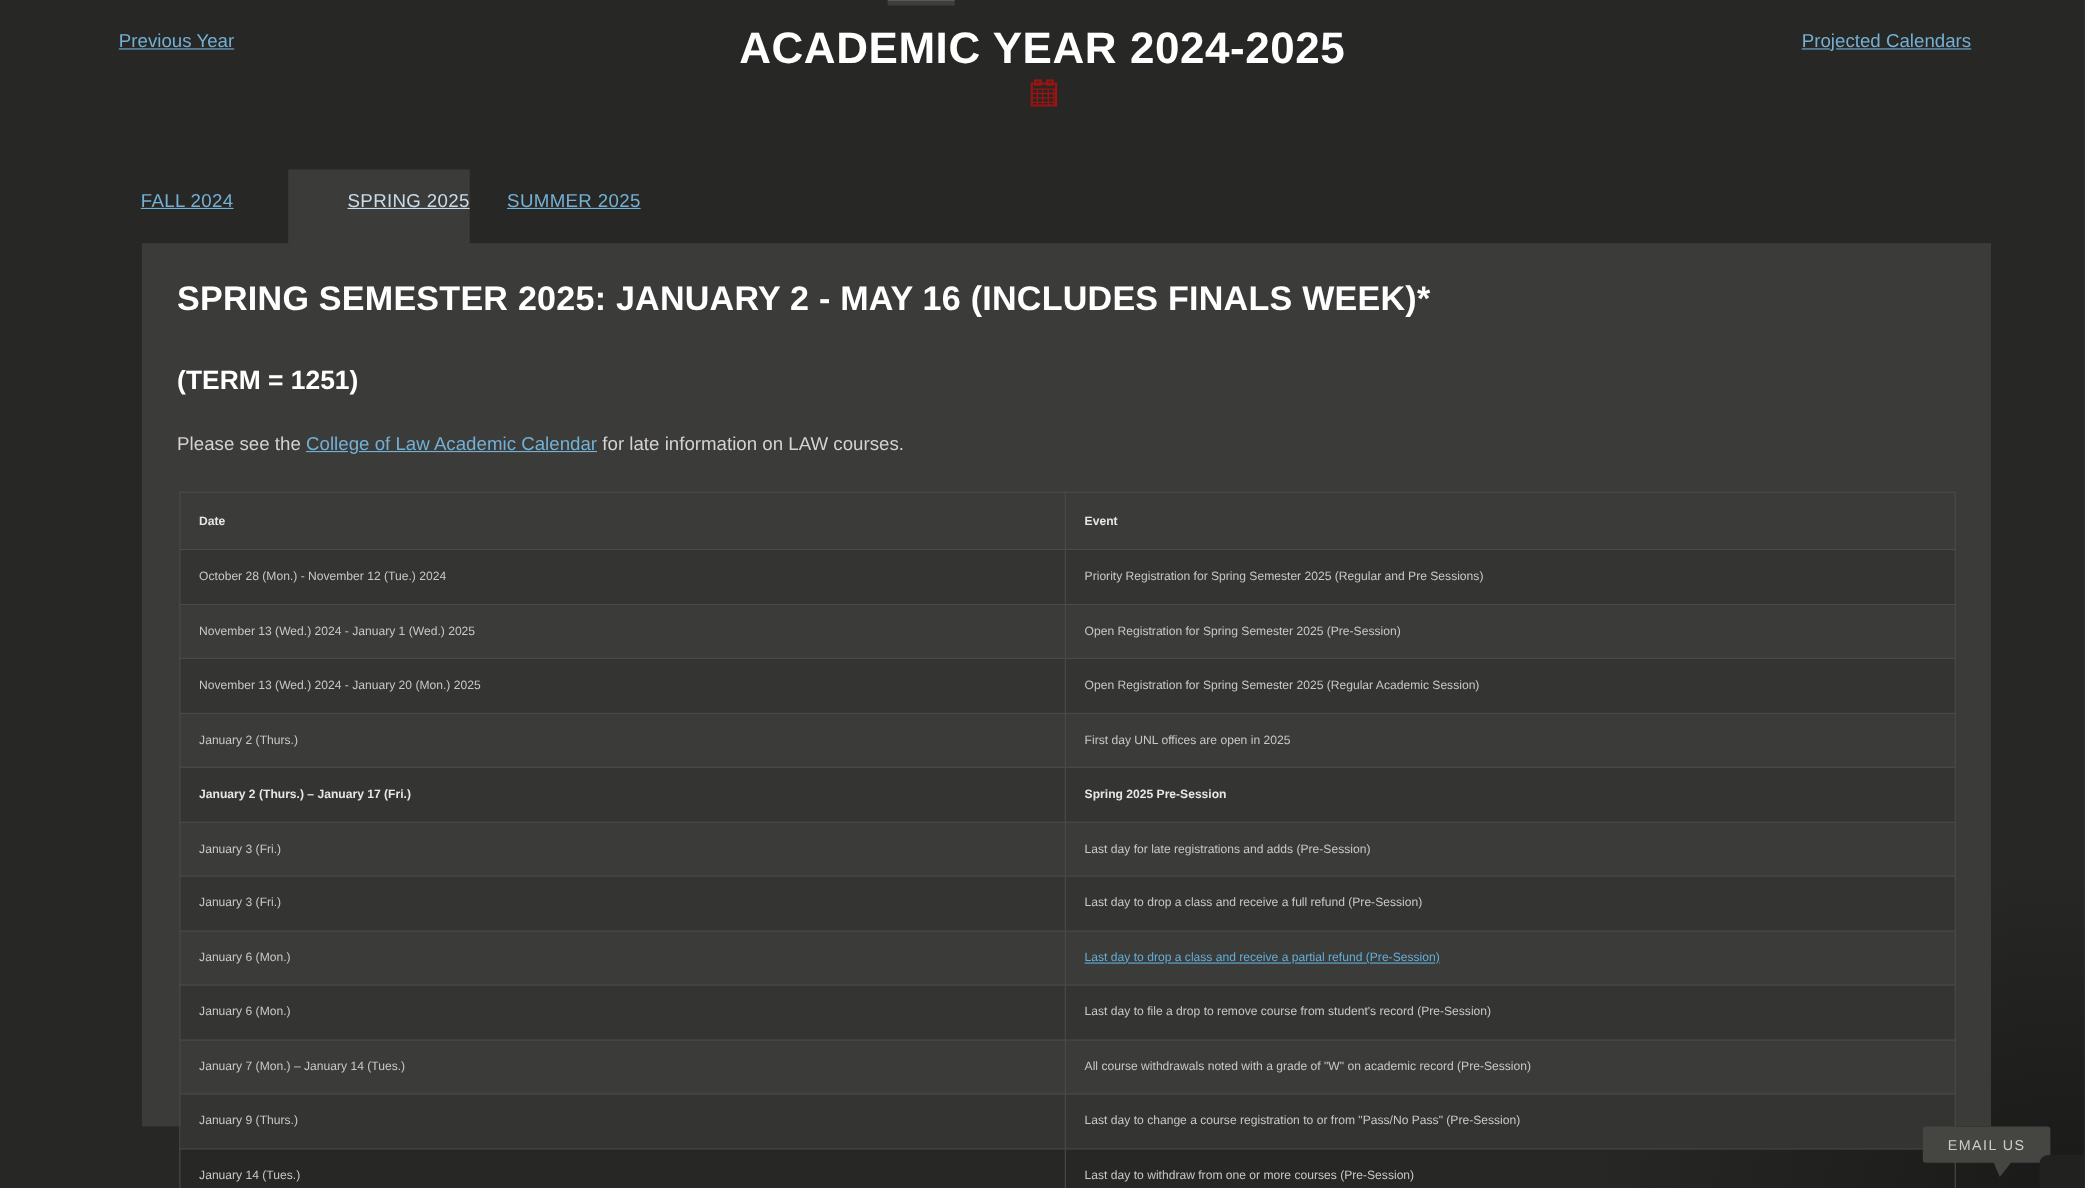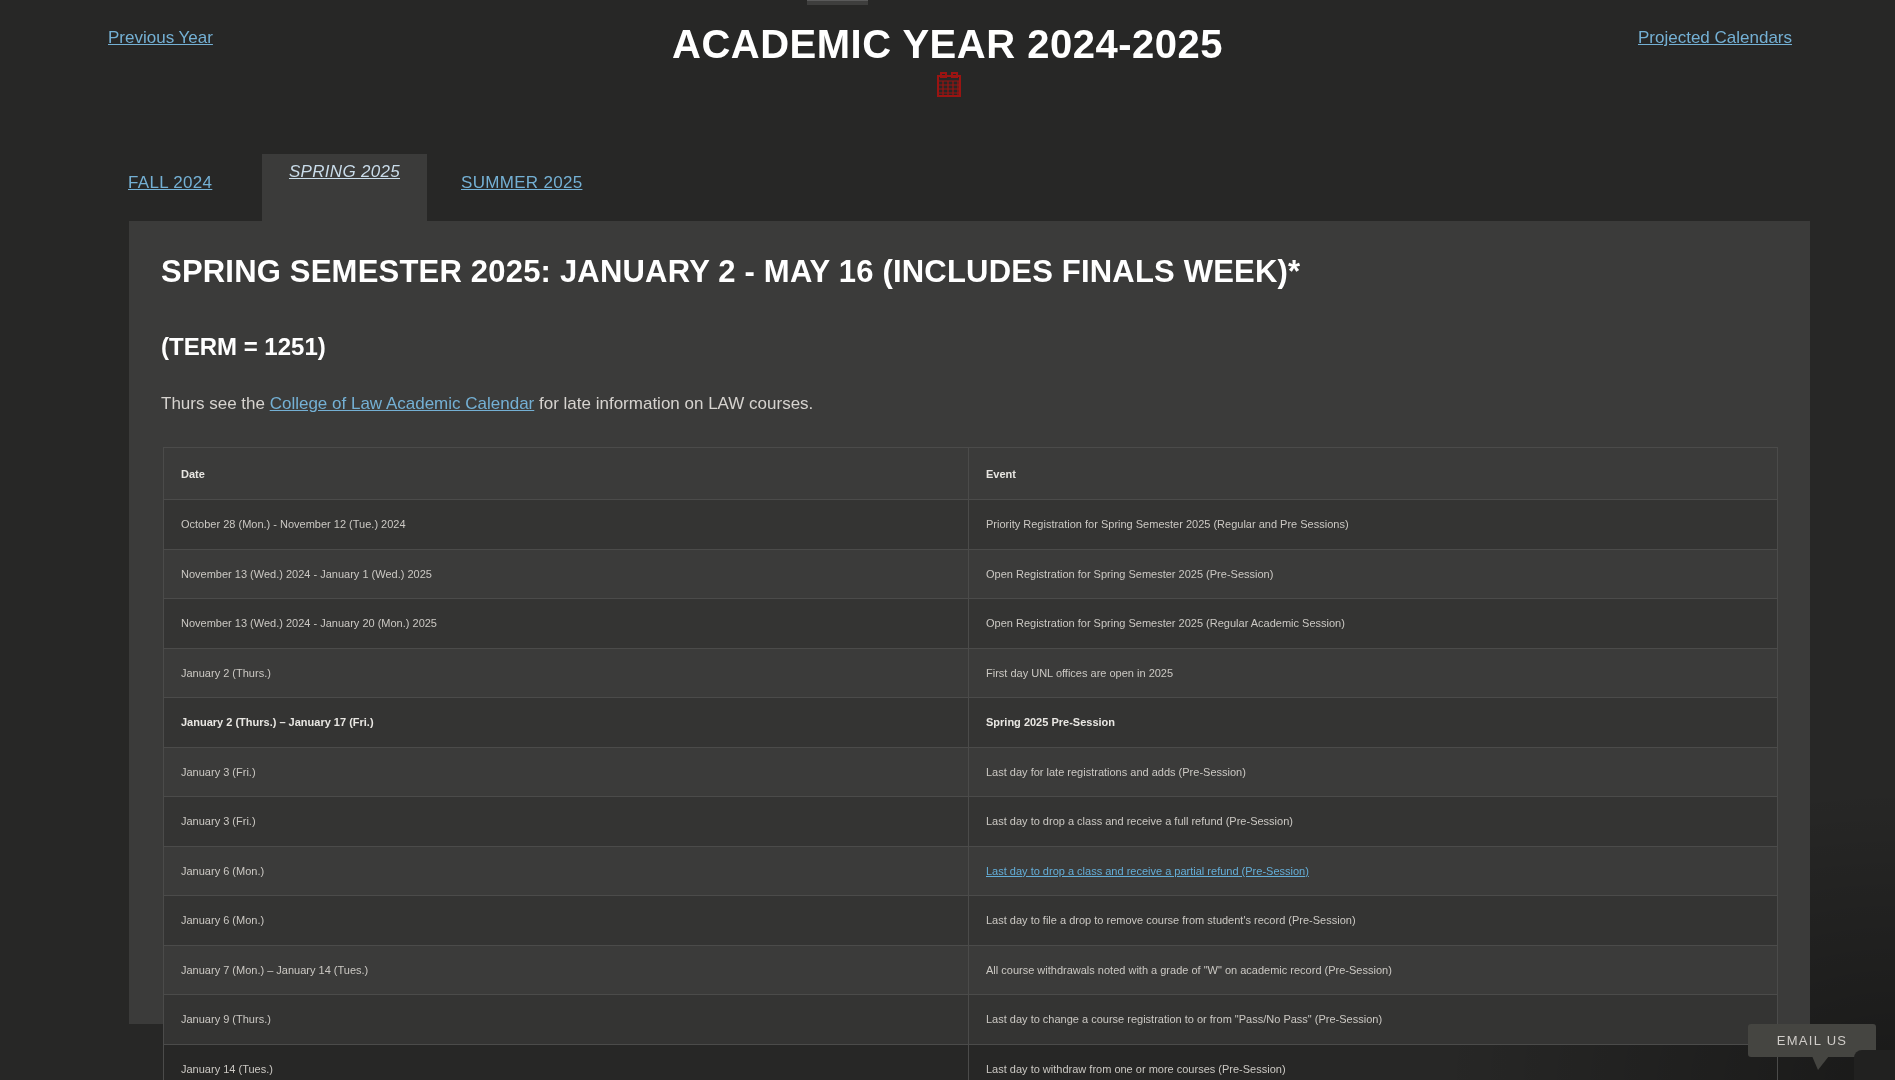--- a/index.html
+++ b/index.html
@@ -50,23 +50,22 @@
   
   .tabs{position:absolute;left:0;top:0;width:100%;height:225px;}
   .tab{
     position:absolute;font-size:17px;letter-spacing:0.3px;
     color:var(--link-blue);text-decoration:underline;white-space:nowrap;
   }
   .tab:nth-of-type(1){left:128px;top:173px;}
   .tab:nth-of-type(2){
     left:262px;top:154px;width:165px;height:71px;
     background:var(--panel-bg);
-    text-align:center;padding-top:8px;
+    text-align:right;padding-top:19px;
     color:var(--active-tab-text);
-    font-style:italic;
   }
   .tab:nth-of-type(3){left:461px;top:173px;}
 
   
   .panel{
     position:absolute;left:109px;top:221px;width:1681px;height:803px;
     background:var(--panel-bg);
     margin-left:20px;
   }
   .panel h2{
@@ -98,21 +97,21 @@
   .cal-table th{height:52px;font-weight:700;color:#e8e6e2;}
   .cal-table td{height:49.5px;color:var(--cell-text);}
   .cal-table col.c-date{width:805px;}
   .cal-table col.c-event{width:809px;}
   .cal-table tbody tr:nth-child(odd) td{background:var(--stripe-dark);}
   .cal-table tbody tr.bold td{font-weight:700;color:#e9e7e3;}
   .cal-table td a{color:#64aed8;text-decoration:underline;}
 
   
   .email-bubble{
-    position:absolute;left:1748px;top:1024px;width:128px;height:33px;
+    position:absolute;left:1748px;top:1024px;width:116px;height:33px;
     background:var(--bubble-bg);border-radius:3px;
     display:flex;align-items:center;justify-content:center;
     font-size:13px;letter-spacing:1.3px;color:var(--bubble-text);
     cursor:pointer;
   }
   .email-bubble .tail{
     position:absolute;left:64px;top:32px;width:0;height:0;
     border-left:6px solid transparent;
     border-right:11px solid transparent;
     border-top:14px solid var(--bubble-bg);
@@ -144,21 +143,21 @@
 
 <nav class="tabs" id="tabs">
     <a class="tab">FALL 2024</a>
     <a class="tab active">SPRING 2025</a>
     <a class="tab">SUMMER 2025</a>
   </nav>
 
 <section class="panel">
   <h2>SPRING SEMESTER 2025: JANUARY 2 - MAY 16 (INCLUDES FINALS WEEK)*</h2>
   <h3>(TERM = 1251)</h3>
-  <p class="law-note"><span>Thurs see the </span><a>College of Law Academic Calendar</a><span> for late information on LAW courses.</span></p>
+  <p class="law-note"><span>Please see the </span><a>College of Law Academic Calendar</a><span> for late information on LAW courses.</span></p>
 
   <table class="cal-table">
     <colgroup>
         <col class="c-date">
         <col class="c-event">
       </colgroup>
     <thead>
       <tr>
         <th>Date</th>
         <th>Event</th>

